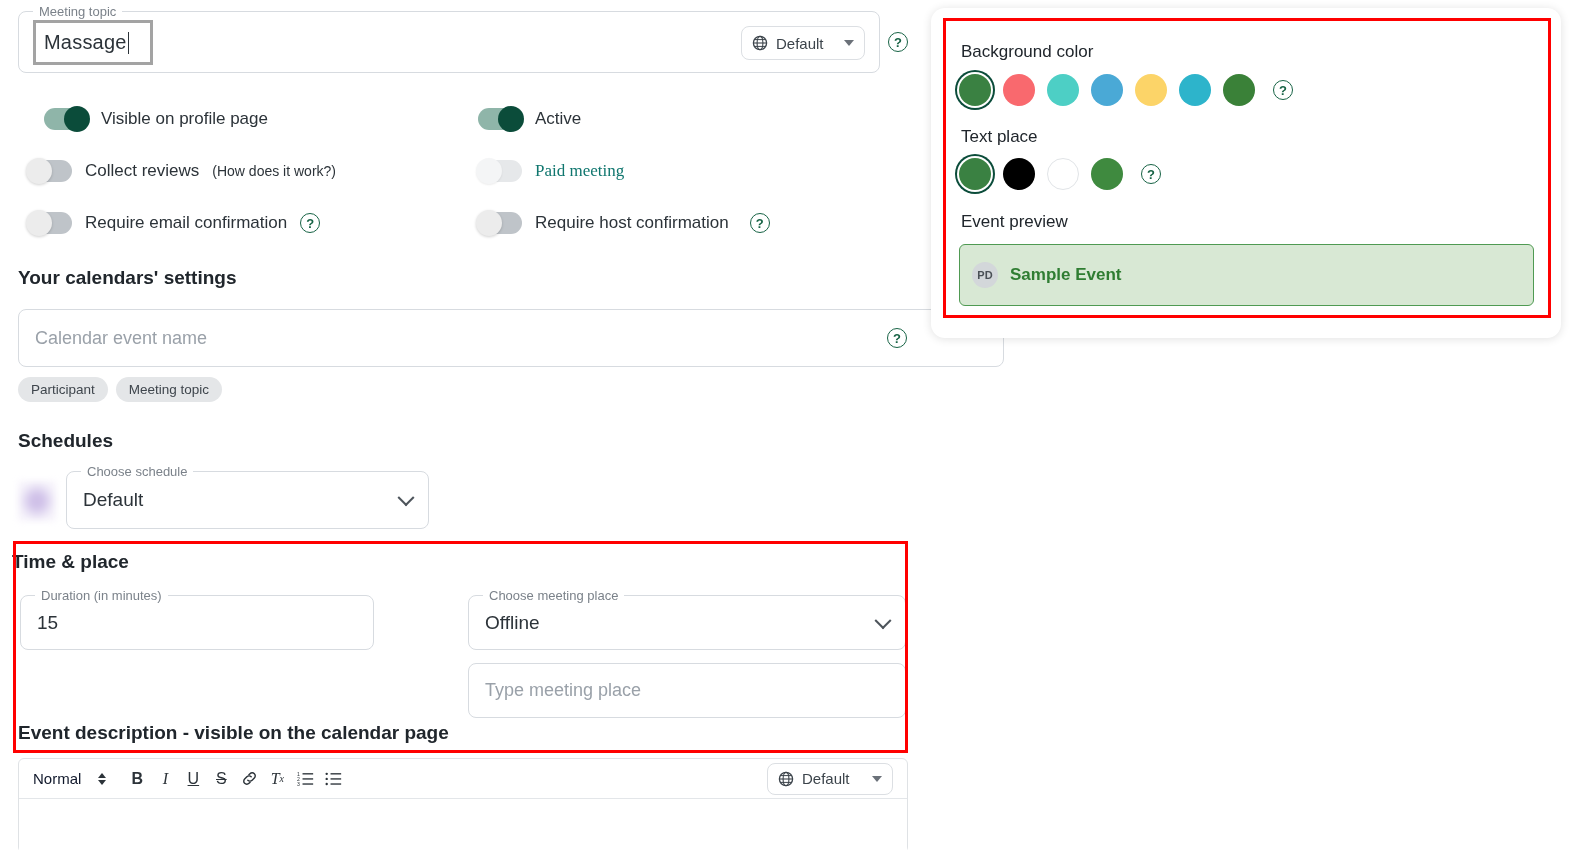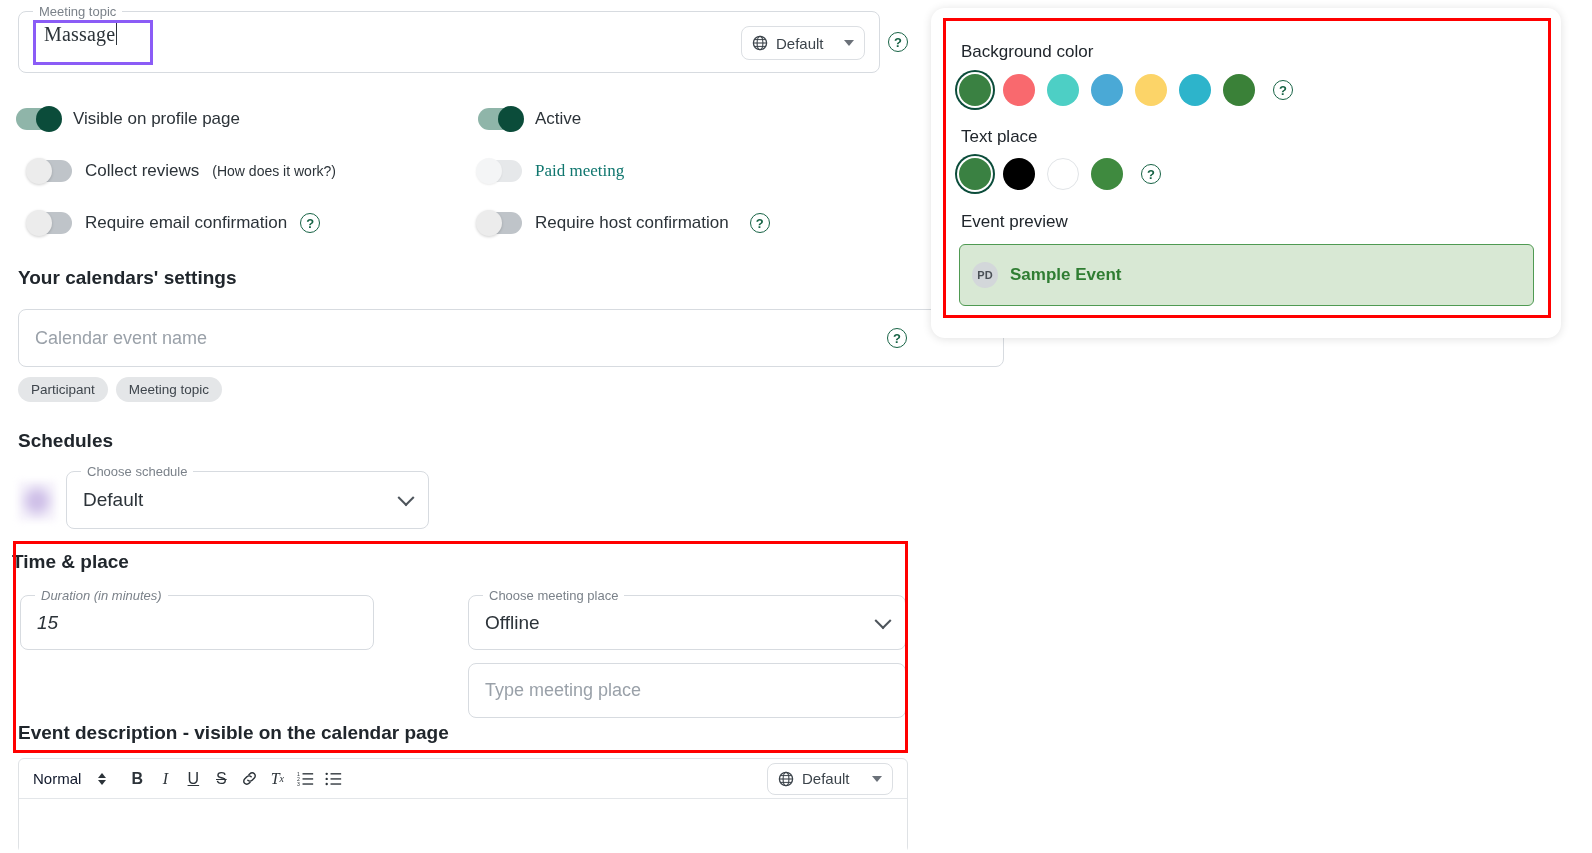--- a/index.html
+++ b/index.html
@@ -43,24 +43,23 @@
   .outlined > .value.placeholder { color: #9aa1a9; }
 
   
   .topic-box {
     position: absolute; left: 18px; top: 11px;
     width: 862px; height: 62px;
   }
   .topic-text-wrap {
     position: absolute; left: 14px; top: 8px;
     width: 120px; height: 45px;
-    border: 3px solid #8b5cf6;
-    display: flex; 
+    border: 3px solid #a3a3a3;
+    display: flex; align-items: center;
     padding-left: 8px;
-    font-family: Liberation Serif, serif;
   }
   .topic-text {
     font-size: 20px; color: #2c3339; letter-spacing: .2px;
   }
   .caret {
     display: inline-block; width: 1px; height: 22px;
     background: #2c3339; margin-left: 1px;
     vertical-align: middle;
   }
 
@@ -159,21 +158,21 @@
   
   .redbox {
     position: absolute;
     border: 3px solid #ff0000;
     pointer-events: none;
   }
   #redbox-timeplace { left: 13px; top: 541px; width: 895px; height: 212px; }
 
   .dur-field {
     position: absolute; left: 20px; top: 595px;
-    width: 354px; height: 55px; font-style: italic;
+    width: 354px; height: 55px;
   }
   .dur-field .value { font-size: 19px; }
   .place-select {
     position: absolute; left: 468px; top: 595px;
     width: 438px; height: 55px;
   }
   .place-select .value { font-size: 19px; }
   .place-input {
     position: absolute; left: 468px; top: 663px;
     width: 438px; height: 55px;
@@ -280,21 +279,21 @@
               <line x1="2.6" y1="11.4" x2="13.4" y2="11.4" stroke="#3c444b" stroke-width="1"></line>
             </svg>
         </span>
         <span>Default</span>
         <span class="chev"></span>
       </div>
     </div>
 
     <div class="helpmark" style="left:888px; top:32px;">?</div>
 
-    <div class="toggle-row" style="left:16px; top:108px;">
+    <div class="toggle-row" style="left:44px; top:108px;">
       <span class="switch on">
           <span class="knob"></span>
         </span>
       <span class="toggle-label">Visible on profile page</span>
     </div>
     <div class="toggle-row" style="left:478px; top:108px;">
       <span class="switch on">
           <span class="knob"></span>
         </span>
       <span class="toggle-label">Active</span>

